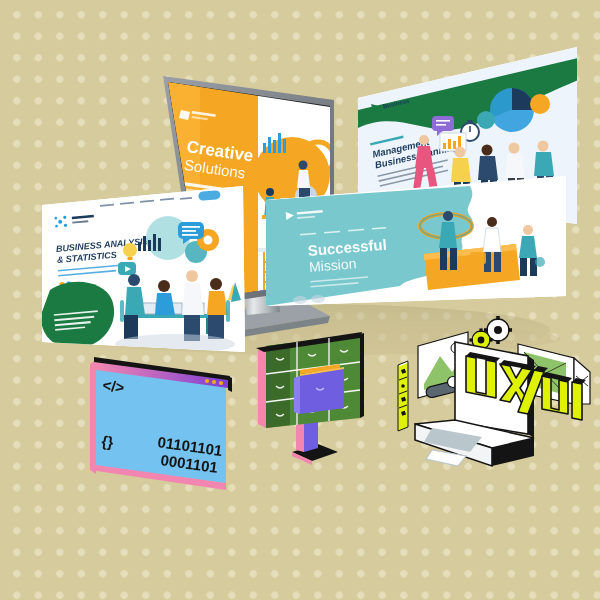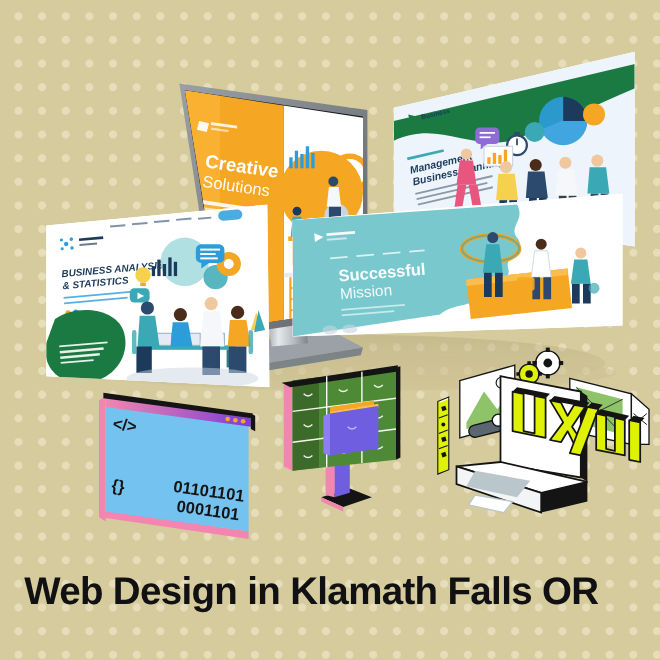--- a/index.html
+++ b/index.html
@@ -631,15 +631,14 @@
         </g>
 
         <g>
           <polygon points="572,382 582,384 582,420 572,418" fill="#dff205" stroke="#141414" stroke-width="1.6" stroke-linejoin="round"></polygon>
           <polygon points="572,382 576,378 586,380 582,384" fill="#141414"></polygon>
         </g>
       </g>
     </g>
   </svg>
 
-  <div class="title">Web Design in Klamath Falls OR</div>
 
 </div>
 
 </body></html>

